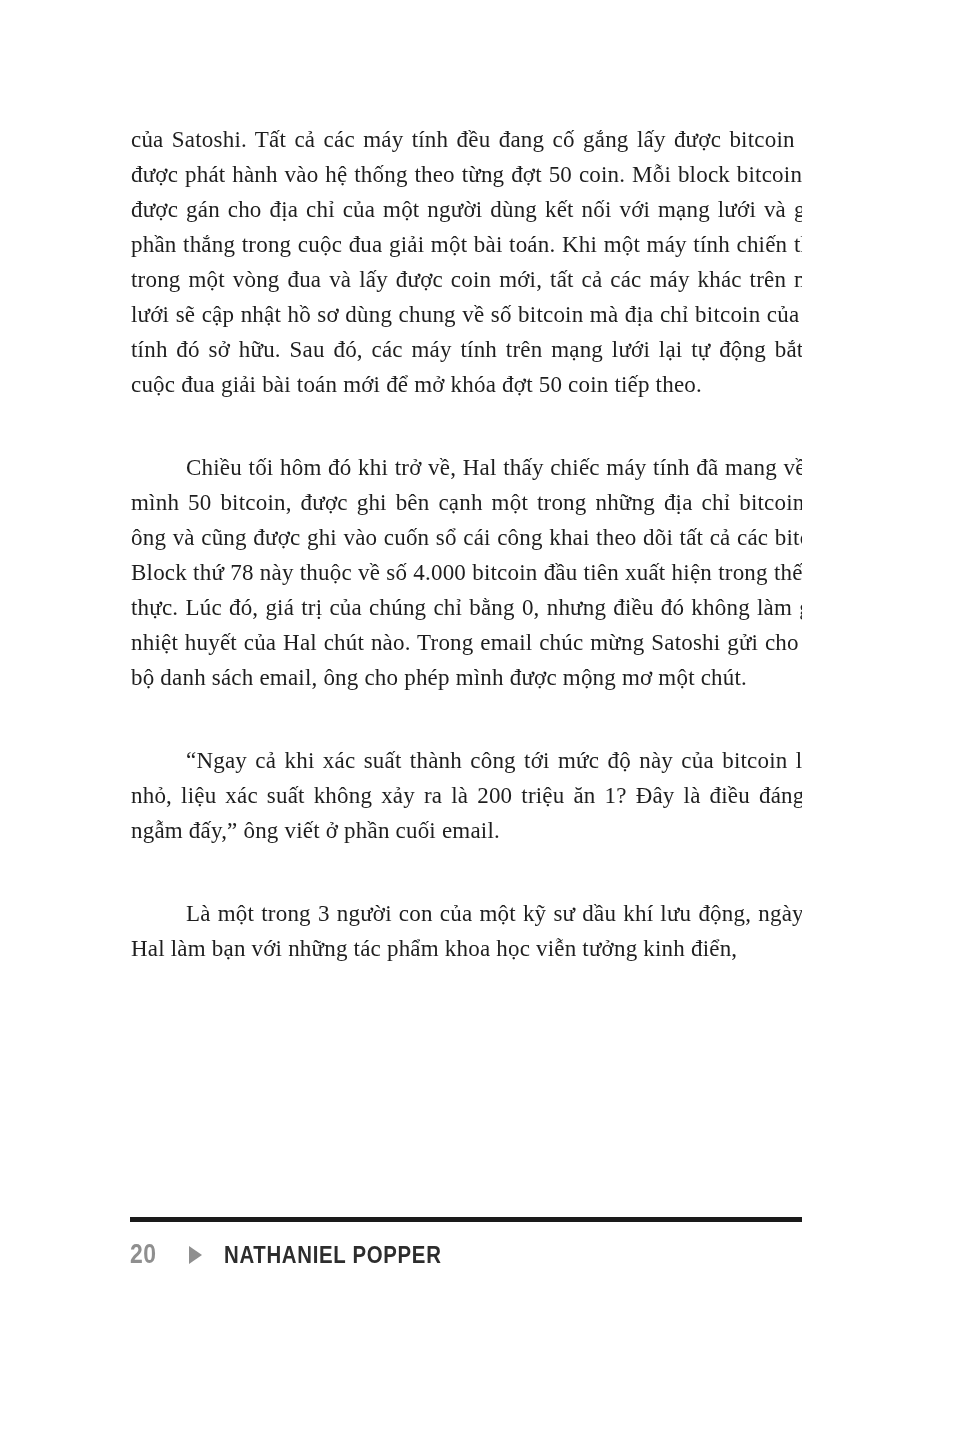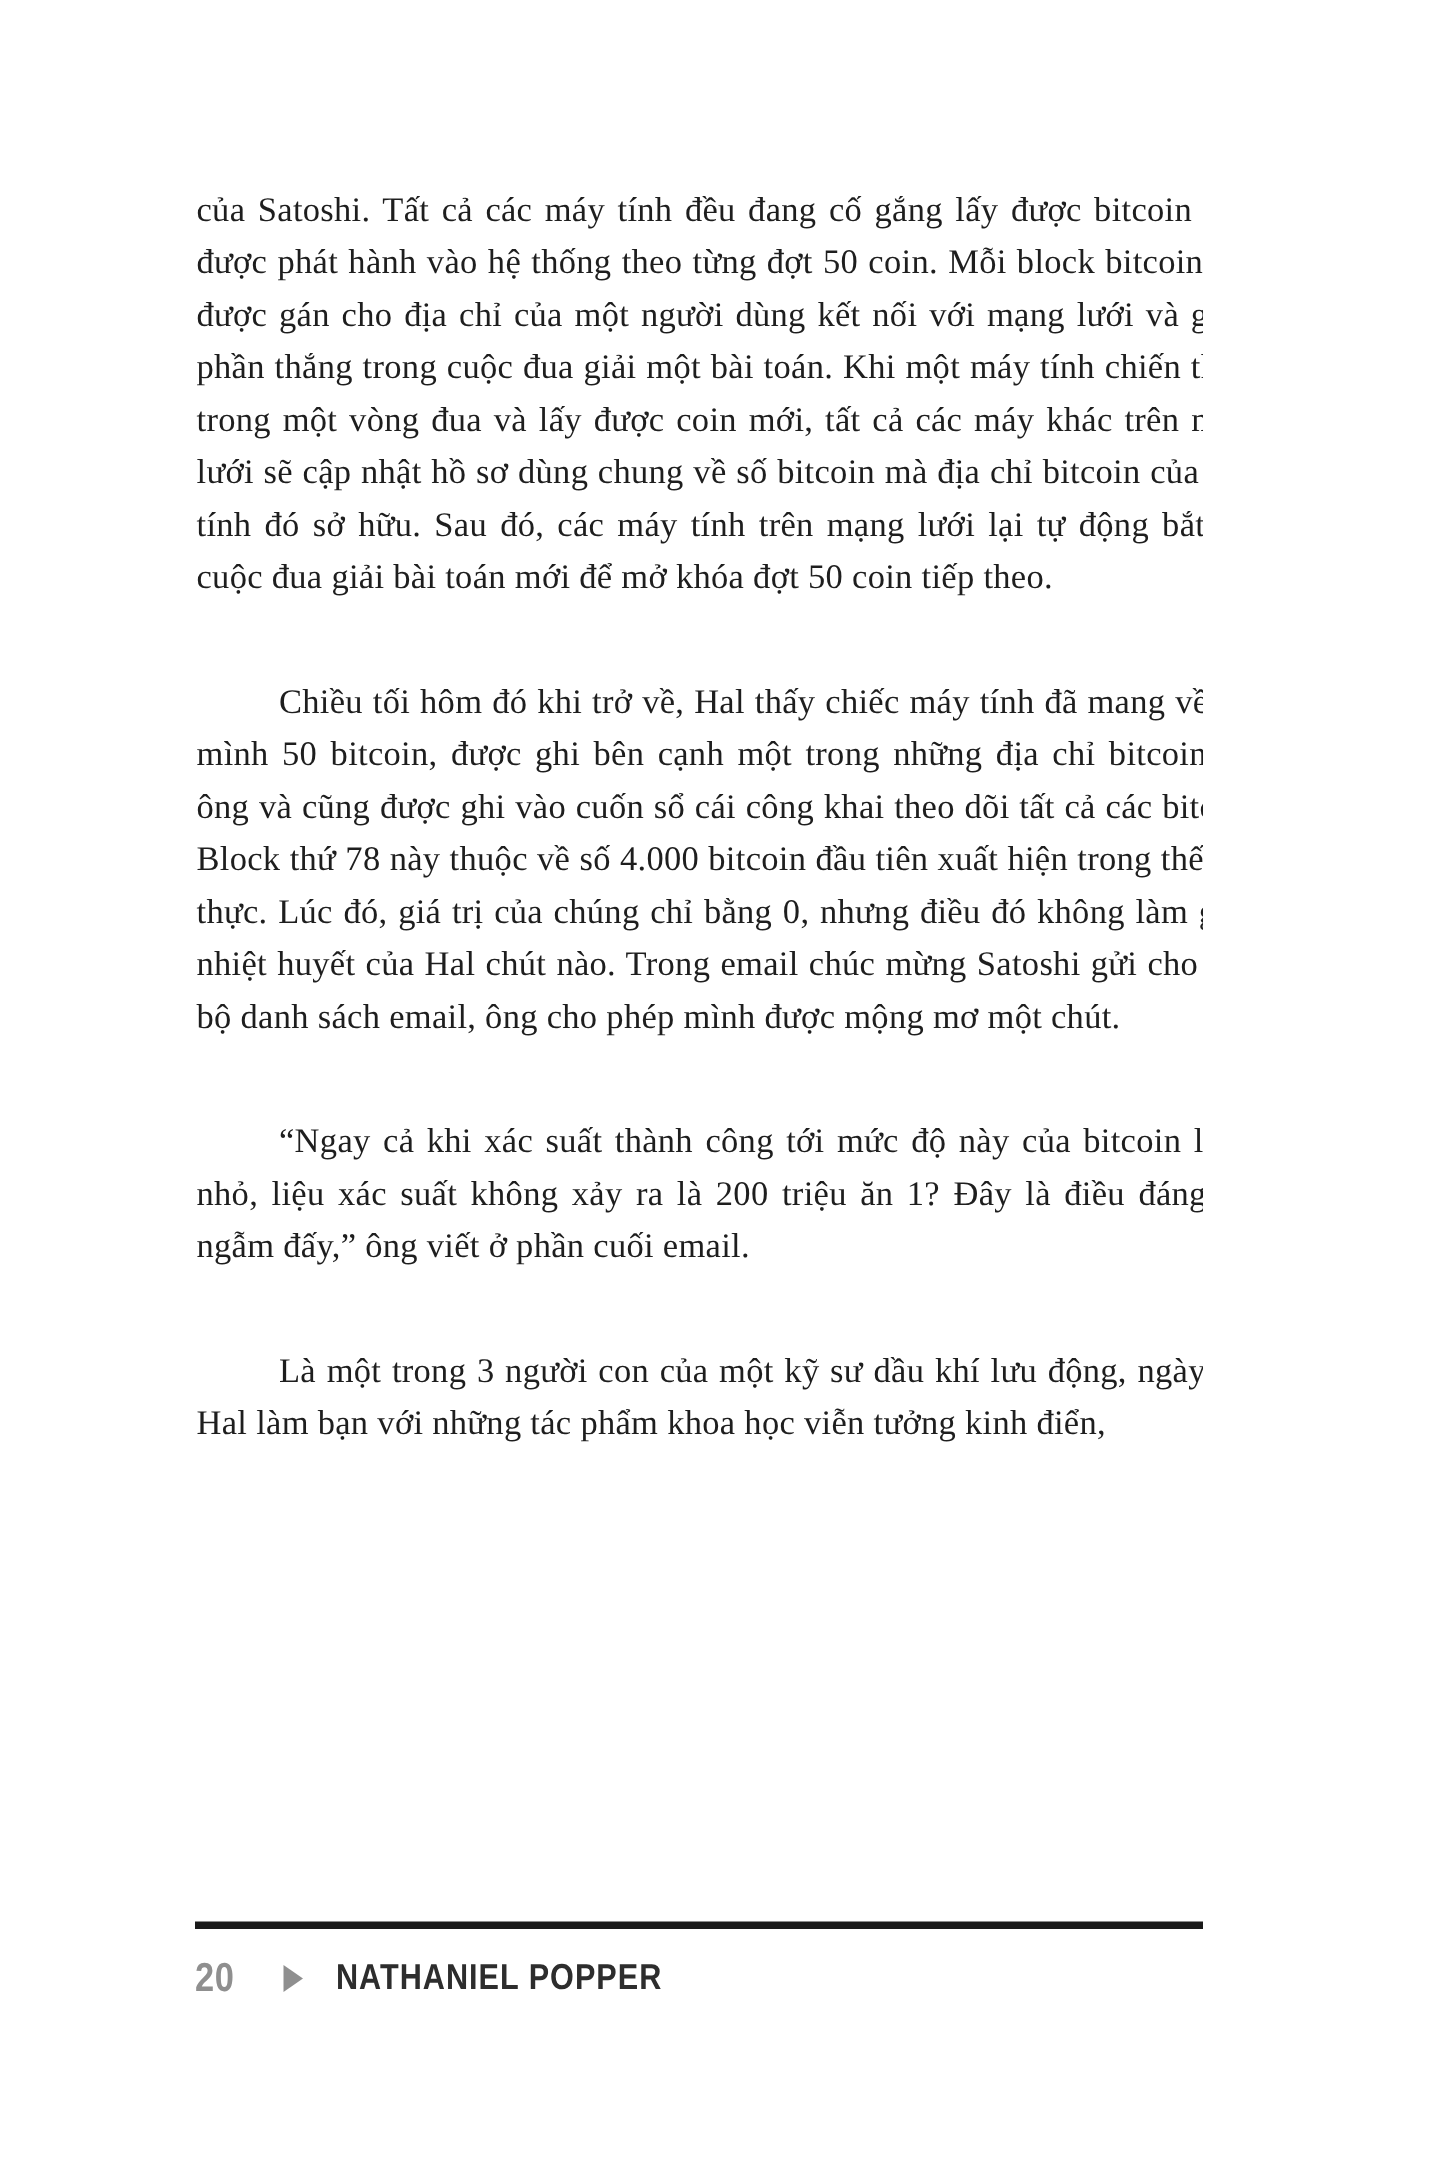--- a/index.html
+++ b/index.html
@@ -37,21 +37,21 @@
   .para.section-start {
     margin-top: 70px;
   }
   .smallcaps {
     font-variant: small-caps;
     letter-spacing: 0.8px;
   }
   .footer {
     position: absolute;
     left: 130px;
-    top: 1281px;
+    top: 1217px;
     width: 715px;
   }
   .footer-rule {
     height: 5px;
     background: #1a1a1a;
   }
   .footer-row {
     margin-top: 17px;
     display: flex;
     align-items: center;

